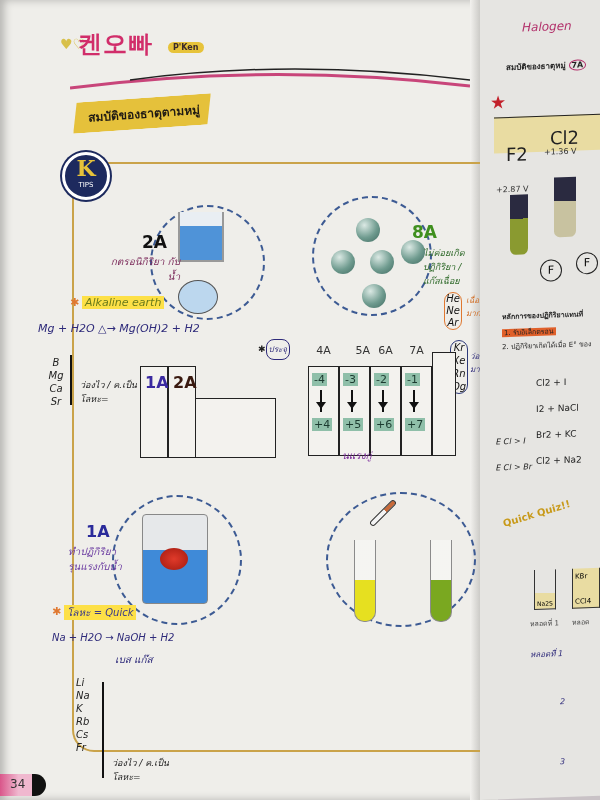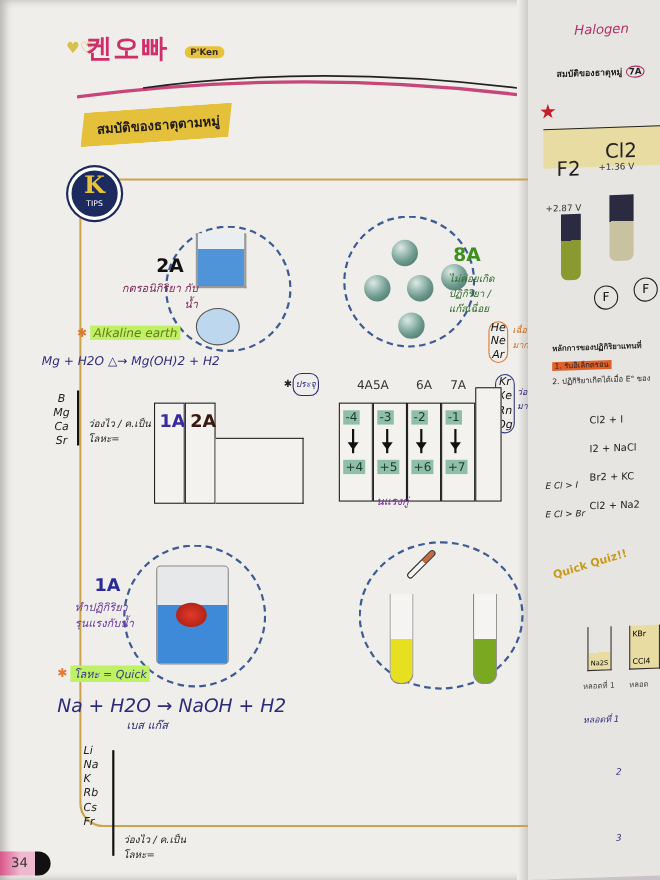--- a/index.html
+++ b/index.html
@@ -19,21 +19,21 @@
 .ktips b{display:block;font-size:22px;line-height:26px;font-family:"DejaVu Serif",serif}
 .ktips span{display:block;font-size:7px;color:#fff;line-height:8px}
 .circle{border:2px dashed #3c5a93;border-radius:50%}
 .hand{font-family:"DejaVu Sans",sans-serif;color:#2e2a7a;font-style:italic}
 .ptable{left:140px;top:340px;width:316px;height:118px}
 .cell{position:absolute;border:1.5px solid #222;background:#f3f2ee}
 .lbl{font-size:16px;font-weight:bold}
 .chg{position:absolute;background:#8fbfa9;font-size:11px;padding:0 2px;color:#1b3a2f}
 .arrow{position:absolute;width:2px;background:#111}
 .arrow:after{content:"";position:absolute;left:-4px;bottom:-2px;border:5px solid transparent;border-top:7px solid #111}
-.hl{background:#bef264}
+.hl{background:#fde047}
 .sphere{position:absolute;width:24px;height:24px;border-radius:50%;background:radial-gradient(circle at 35% 30%,#dbe9e4,#6f9b8f 55%,#3f6a60)}
 .tube{position:absolute;width:22px;border:1.5px solid #8b8b8b;border-top:none;border-radius:0 0 10px 10px;background:rgba(255,255,255,.35)}
 .pagenum{left:0;top:774px;width:46px;height:22px;background:linear-gradient(90deg,#d9568a,#f0b8cf 40%,#f0b8cf 70%,#111 70%);border-radius:0 11px 11px 0;font-size:12px;color:#333;padding:3px 0 0 10px}
 </style>
 </head>
 <body>
 
 <div class="page"></div>
 <div class="spine"></div>
 
@@ -70,21 +70,21 @@
 <div class="abs" style="left:70px;top:355px;height:50px;width:2px;background:#111"></div>
 <div class="abs hand" style="left:80px;top:378px;width:60px;font-size:9px;color:#222">ว่องไว / ค.เป็นโลหะ=</div>
 
 <div class="abs circle" style="left:312px;top:196px;width:120px;height:120px"></div>
 <div class="sphere" style="left:356px;top:218px"></div>
 <div class="sphere" style="left:331px;top:250px"></div>
 <div class="sphere" style="left:370px;top:250px"></div>
 <div class="sphere" style="left:401px;top:240px"></div>
 <div class="sphere" style="left:362px;top:284px"></div>
 <div class="abs hand" style="left:412px;top:222px;font-size:17px;font-weight:bold;font-style:normal;color:#3f8f1e">8A</div>
-<div class="abs hand" style="left:408px;top:246px;width:62px;font-size:9px;color:#2f6a2a">ไม่ค่อยเกิดปฏิกิริยา / แก๊สเฉื่อย</div>
+<div class="abs hand" style="left:423px;top:246px;width:62px;font-size:9px;color:#2f6a2a">ไม่ค่อยเกิดปฏิกิริยา / แก๊สเฉื่อย</div>
 <div class="abs hand" style="left:444px;top:292px;width:18px;font-size:10px;line-height:12px;color:#111;border:1.5px solid #e07830;border-radius:9px;text-align:center">
   <div>He</div>
     <div>Ne</div>
     <div>Ar</div>
 </div>
 <div class="abs hand" style="left:466px;top:294px;width:22px;font-size:8px;color:#d06a20">เฉื่อยมาก</div>
 <div class="abs hand" style="left:450px;top:340px;width:18px;font-size:10px;line-height:13px;color:#111;border:1.5px solid #2e3a7a;border-radius:9px;text-align:center">
   <div>Kr</div>
     <div>Xe</div>
     <div>Rn</div>
@@ -101,22 +101,22 @@
     </div>
   <div class="cell" style="left:56px;top:58px;width:80px;height:60px;border-left:none"></div>
   <div class="cell" style="left:168px;top:26px;width:31px;height:90px"></div>
   <div class="cell" style="left:199px;top:26px;width:31px;height:90px"></div>
   <div class="cell" style="left:230px;top:26px;width:31px;height:90px"></div>
   <div class="cell" style="left:261px;top:26px;width:31px;height:90px"></div>
   <div class="cell" style="left:292px;top:12px;width:24px;height:104px"></div>
 </div>
 <div class="abs" style="left:258px;top:343px;font-size:9px"><span style="color:#222">✱</span><span class="hand" style="border:1.5px solid #2e2a7a;border-radius:8px;padding:5px 2px;font-size:8px">ประจุ</span></div>
 <div class="abs" style="left:308px;top:344px;width:128px;display:flex;font-size:11px;color:#333">
-  <span style="width:31px;text-align:right">4A</span>
-    <span style="width:31px;text-align:left">5A</span>
+  <span style="width:31px;text-align:center">4A</span>
+    <span style="width:31px;text-align:right">5A</span>
     <span style="width:31px;text-align:center">6A</span>
     <span style="width:31px;text-align:center">7A</span>
 </div>
 <div class="chg" style="left:312px;top:373px">-4</div>
 <div class="chg" style="left:343px;top:373px">-3</div>
 <div class="chg" style="left:374px;top:373px">-2</div>
 <div class="chg" style="left:405px;top:373px">-1</div>
 <div class="arrow" style="left:320px;top:390px;height:22px"></div>
 <div class="arrow" style="left:351px;top:390px;height:22px"></div>
 <div class="arrow" style="left:382px;top:390px;height:22px"></div>
@@ -127,21 +127,21 @@
 <div class="chg" style="left:405px;top:418px">+7</div>
 <div class="abs hand" style="left:342px;top:448px;font-size:10px;color:#7a2a9a">นแรงกู่</div>
 
 <div class="abs circle" style="left:112px;top:495px;width:130px;height:130px"></div>
 <div class="abs" style="left:142px;top:514px;width:66px;height:90px;border:1.5px solid #888;border-radius:4px;background:linear-gradient(#e6e8ea 40%,#3f8ad8 40%)"></div>
 <div class="abs" style="left:160px;top:548px;width:28px;height:22px;border-radius:50%;background:radial-gradient(#e03a2a,#a21a10)"></div>
 <div class="abs hand" style="left:86px;top:522px;font-size:16px;font-weight:bold;font-style:normal;color:#2a2a9a">1A</div>
 <div class="abs hand" style="left:68px;top:544px;width:80px;font-size:10px;color:#6a3aa0">ทำปฏิกิริยา รุนแรงกับน้ำ</div>
 <div class="abs hand" style="left:52px;top:605px;font-size:11px;color:#e07830;font-style:normal">✱</div>
 <div class="abs hand hl" style="left:64px;top:605px;font-size:10px;color:#3a3a8a;padding:0 3px">โลหะ = Quick</div>
-<div class="abs hand" style="left:52px;top:632px;font-size:17px">Na + H2O → NaOH + H2</div>
+<div class="abs hand" style="left:52px;top:632px;font-size:10px">Na + H2O → NaOH + H2</div>
 <div class="abs hand" style="left:115px;top:652px;font-size:10px">เบส แก๊ส</div>
 <div class="abs hand" style="left:76px;top:676px;font-size:10px;line-height:13px;color:#222;width:20px">
   <div>Li</div>
     <div>Na</div>
     <div>K</div>
     <div>Rb</div>
     <div>Cs</div>
     <div>Fr</div>
 </div>
 <div class="abs" style="left:102px;top:682px;height:96px;width:2px;background:#111"></div>

